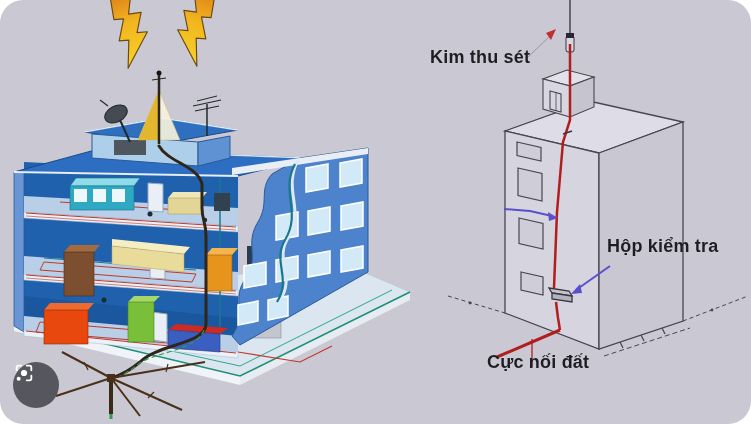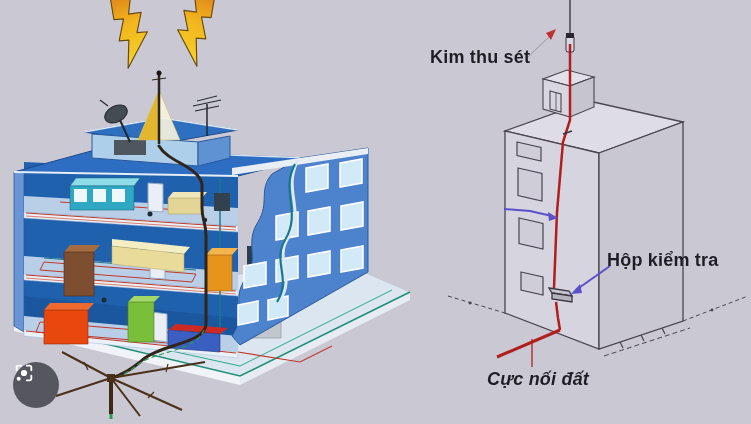--- a/index.html
+++ b/index.html
@@ -2,35 +2,36 @@
 <html><head>
 <meta charset="utf-8">
 <style>
   html,body{margin:0;padding:0;}
   .canvas{
     position:relative;
     width:751px;height:424px;
     background:#cac8d3;
     overflow:hidden;
     font-family:"Liberation Sans", sans-serif;
+    border-radius:23px;
   }
   svg{position:absolute;left:0;top:0;display:block;}
   .label{
     position:absolute;
     font-weight:bold;
     font-size:18px;
     color:#1f1d24;
     letter-spacing:.2px;
     white-space:nowrap;
     text-shadow:0 0 1px rgba(255,255,255,.25);
   }
   #label-kim{left:430px;top:47px;}
   #label-day{left:419px;top:198px;}
-  #label-hop{left:607px;top:250px;}
-  #label-cuc{left:487px;top:369px;font-style:italic;}
+  #label-hop{left:607px;top:236px;}
+  #label-cuc{left:487px;top:352px;}
   .lens-btn{
     position:absolute;left:13px;top:362px;
     width:46px;height:46px;border-radius:50%;
     background:rgba(66,66,74,.85);
     border:none;display:flex;align-items:center;justify-content:center;
     cursor:pointer;padding:0;
   }
 </style>
 </head>
 <body>

